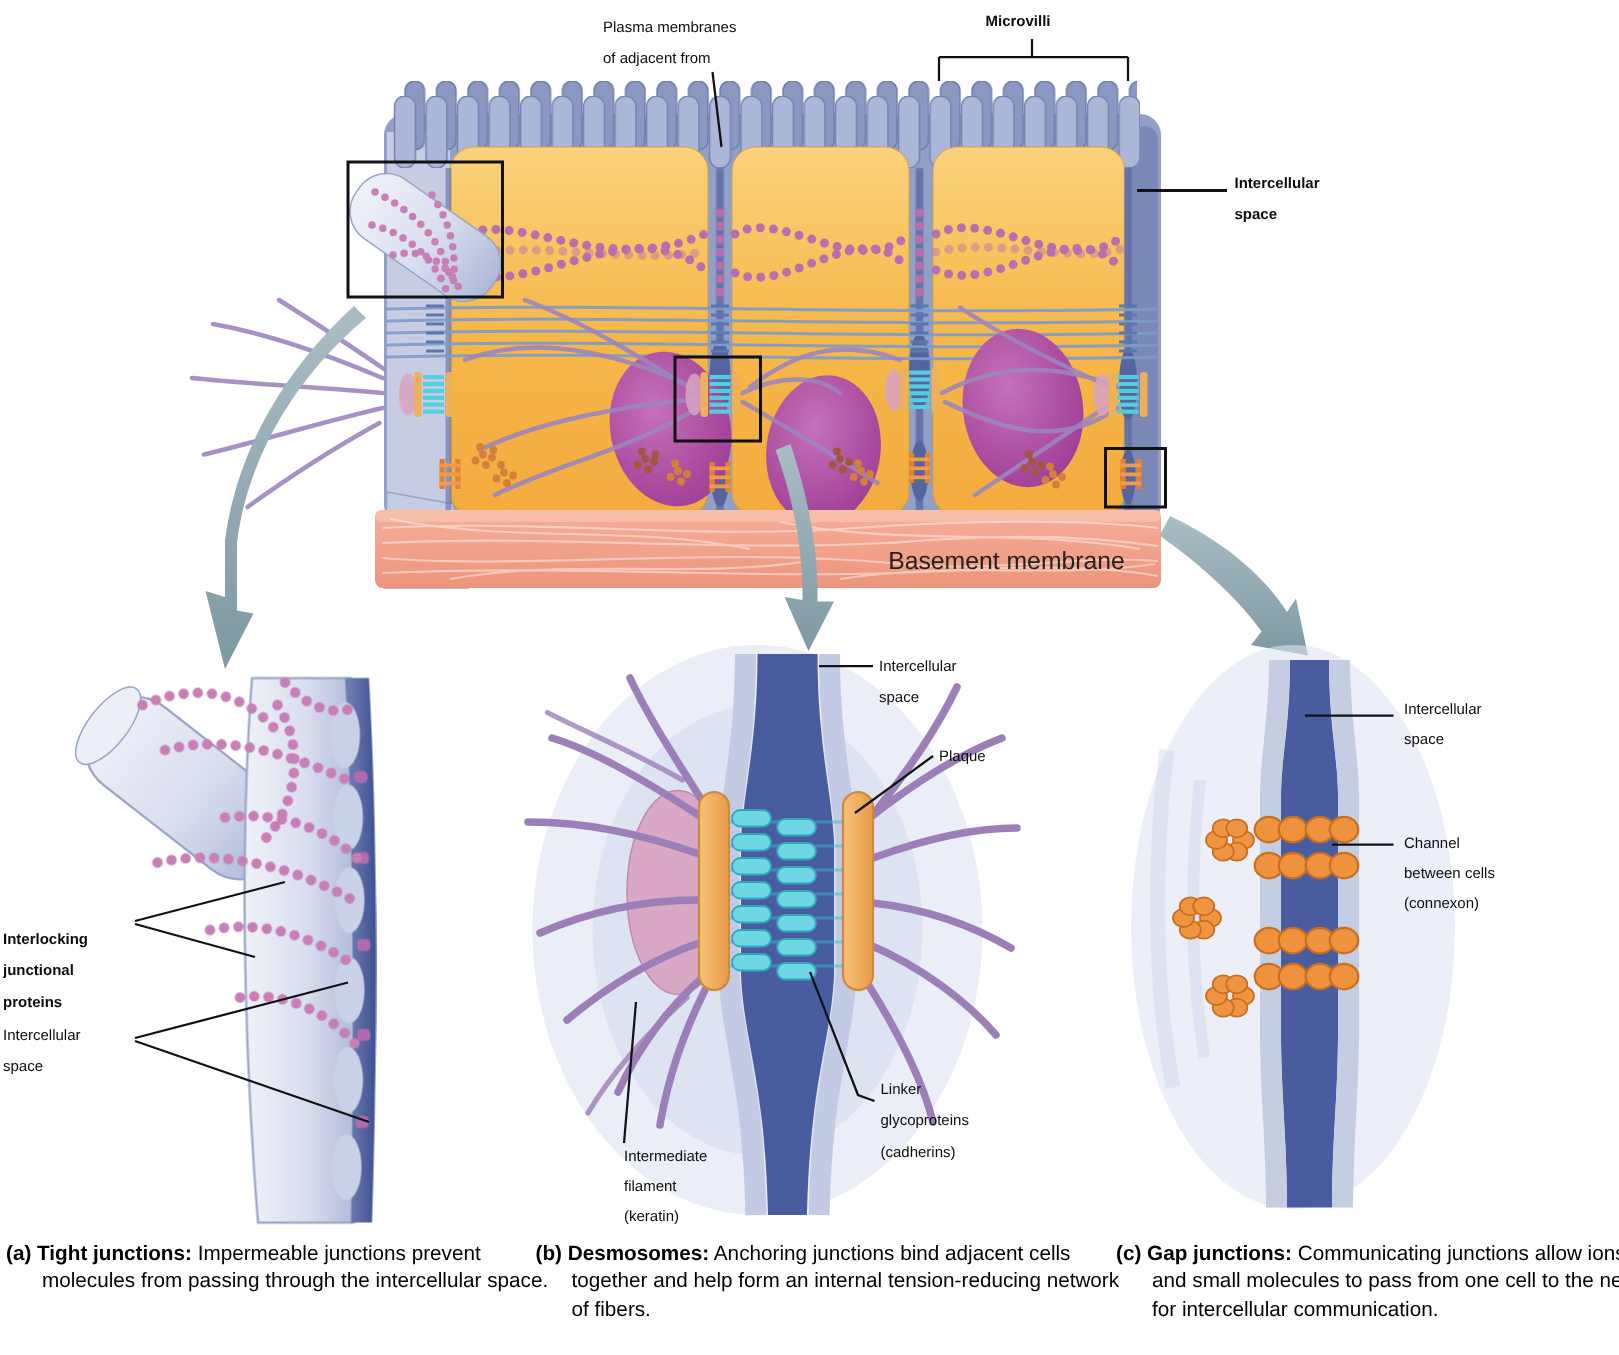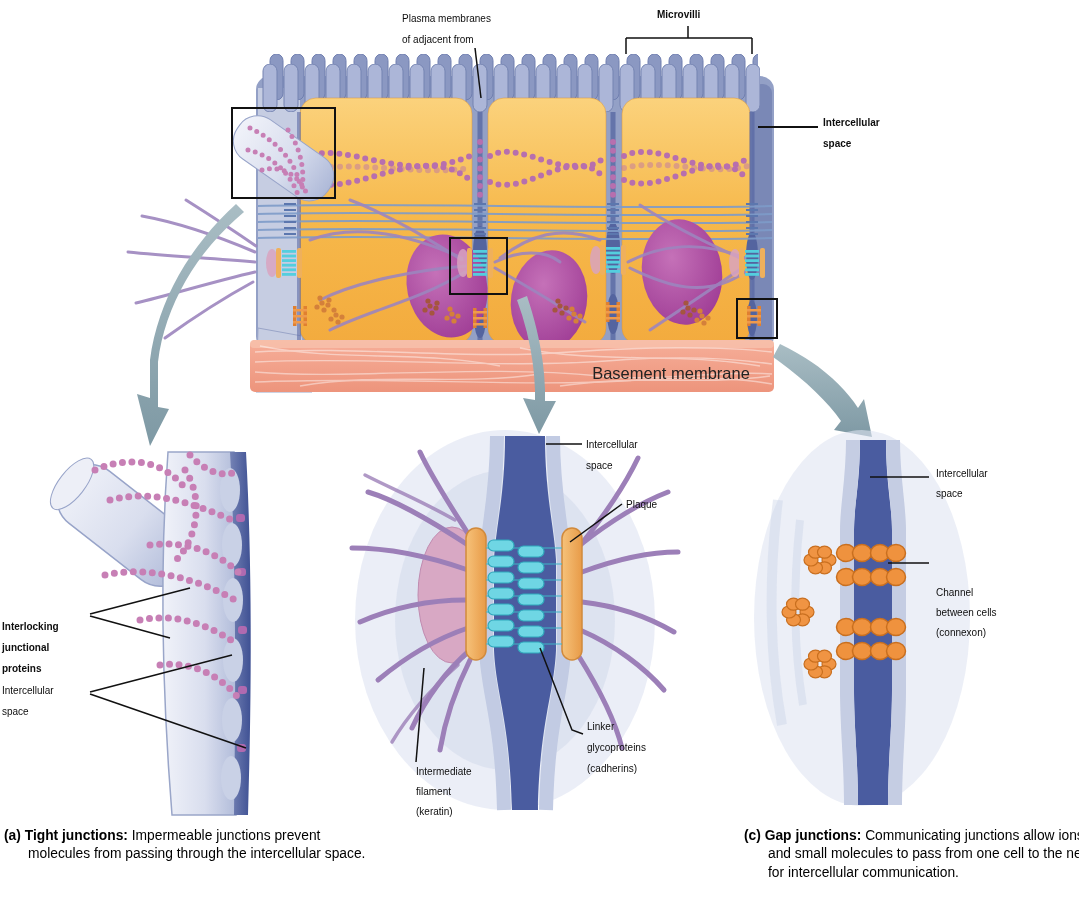--- a/index.html
+++ b/index.html
@@ -526,28 +526,32 @@
 <div class="lbl lh20" style="left:368px;top:762px;margin-left:48px;">
   <div>Intermediate</div>
   <div>filament</div>
   <div>(keratin)</div>
 </div>
 
 <div class="lbl lh20" style="left:936px;top:464px;">
   <div>Intercellular</div>
   <div>space</div>
 </div>
-<div class="lbl lh20" style="left:936px;top:553px;margin-top:30px;">
+<div class="lbl lh20" style="left:936px;top:553px;">
   <div>Channel</div>
   <div>between cells</div>
   <div>(connexon)</div>
 </div>
 
 <div class="caption" style="left:4px;top:827px;width:338px;">
   <span class="b">(a)</span>&nbsp;<span class="b">Tight junctions:</span>
   <span>Impermeable junctions prevent molecules from passing through the intercellular space.</span>
 </div>
+<div class="caption" style="left:357px;top:827px;width:372px;">
+  <span class="b">(b)</span>&nbsp;<span class="b">Desmosomes:</span>
+  <span>Anchoring junctions bind adjacent cells together and help form an internal tension-reducing network of fibers.</span>
+</div>
 <div class="caption" style="left:744px;top:827px;width:332px;">
   <span class="b">(c)</span>&nbsp;<span class="b">Gap junctions:</span>
   <span>Communicating junctions allow ions and small molecules to pass from one cell to the next for intercellular communication.</span>
 </div>
 
 </div>
 
 </body></html>

